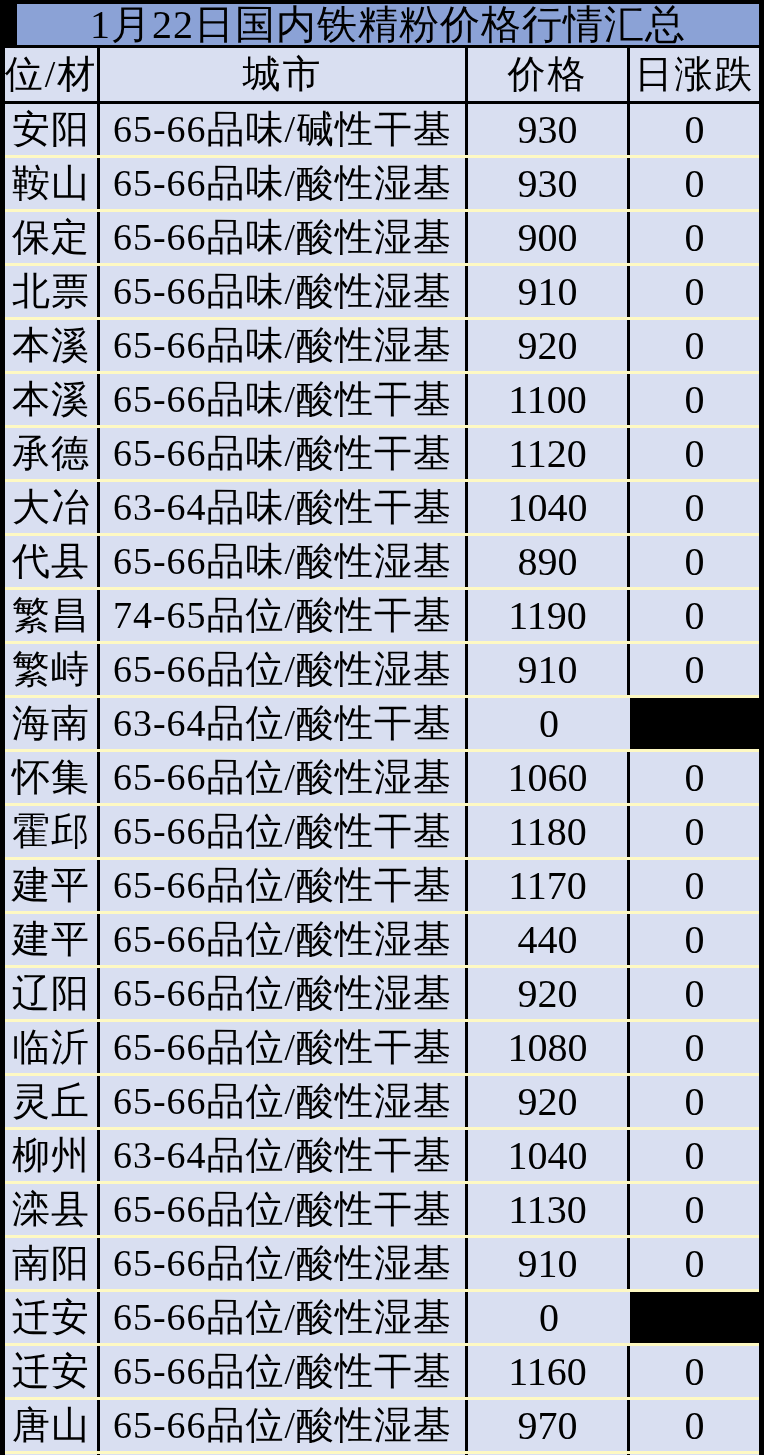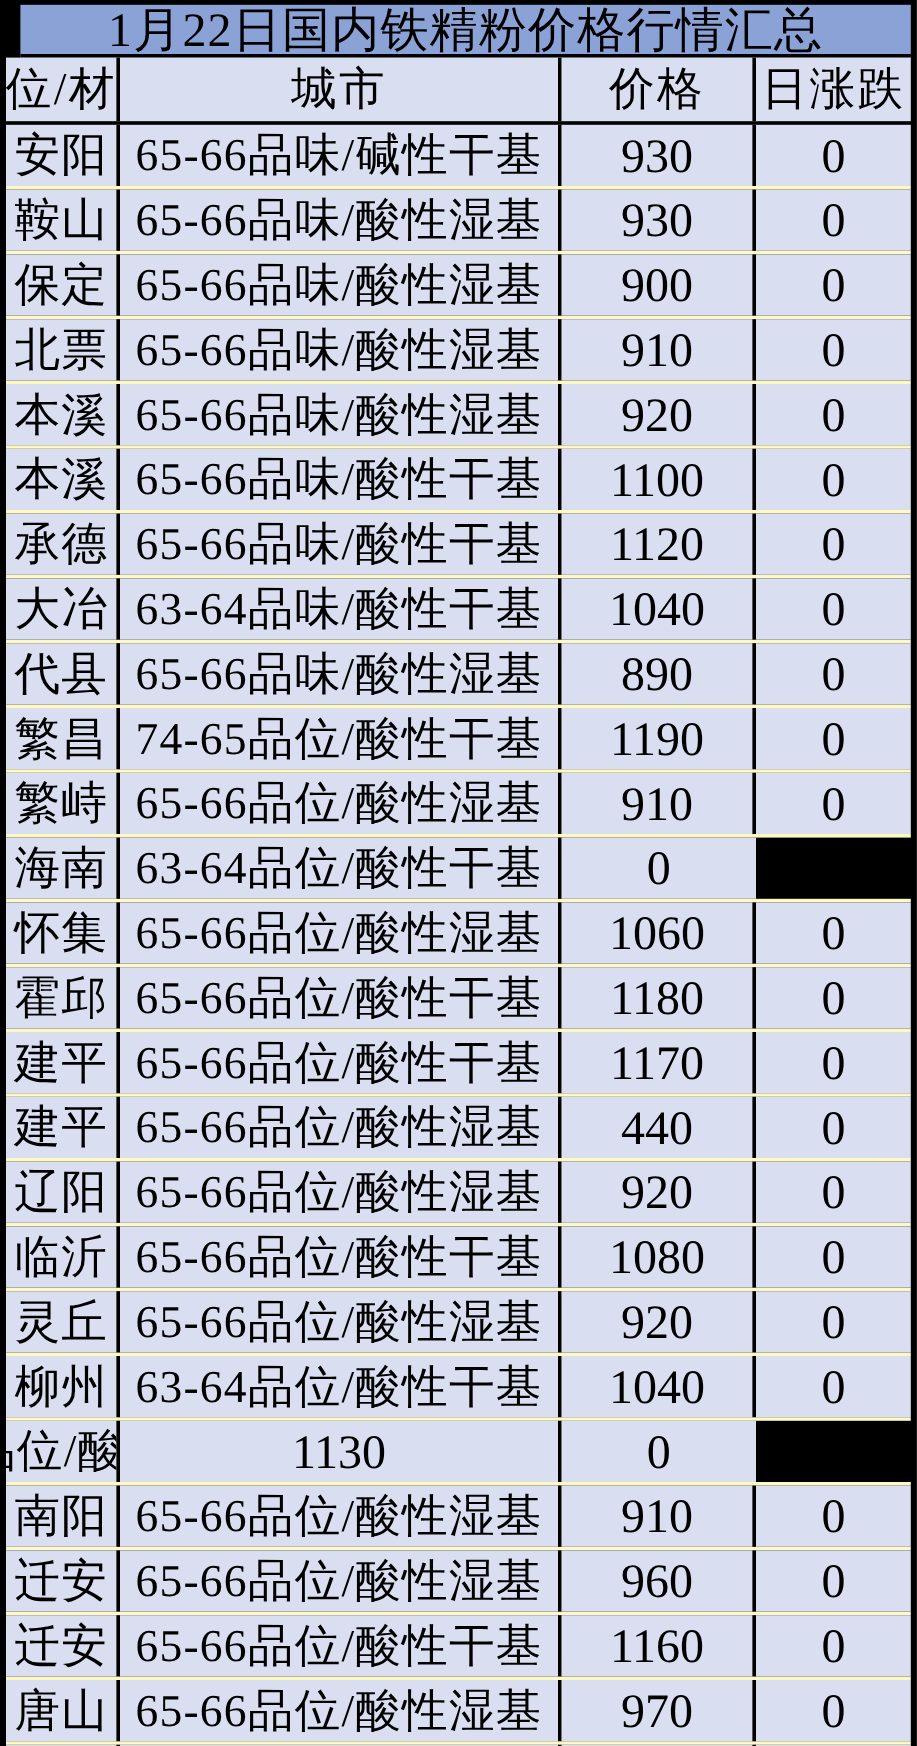--- a/index.html
+++ b/index.html
@@ -179,32 +179,32 @@
         <div class="cell">灵丘</div>
         <div class="cell">65-66品位/酸性湿基</div>
         <div class="cell num">920</div>
         <div class="cell num">0</div>
       </div><div class="data-row grid-row">
         <div class="cell">柳州</div>
         <div class="cell">63-64品位/酸性干基</div>
         <div class="cell num">1040</div>
         <div class="cell num">0</div>
       </div><div class="data-row grid-row">
+        <div class="cell">滦县</div>
         <div class="cell">65-66品位/酸性干基</div>
         <div class="cell num">1130</div>
         <div class="cell num">0</div>
       </div><div class="data-row grid-row">
         <div class="cell">南阳</div>
         <div class="cell">65-66品位/酸性湿基</div>
         <div class="cell num">910</div>
         <div class="cell num">0</div>
       </div><div class="data-row grid-row">
         <div class="cell">迁安</div>
         <div class="cell">65-66品位/酸性湿基</div>
-        <div class="cell num">960</div>
         <div class="cell num">0</div>
       </div><div class="data-row grid-row">
         <div class="cell">迁安</div>
         <div class="cell">65-66品位/酸性干基</div>
         <div class="cell num">1160</div>
         <div class="cell num">0</div>
       </div><div class="data-row grid-row">
         <div class="cell">唐山</div>
         <div class="cell">65-66品位/酸性湿基</div>
         <div class="cell num">970</div>

